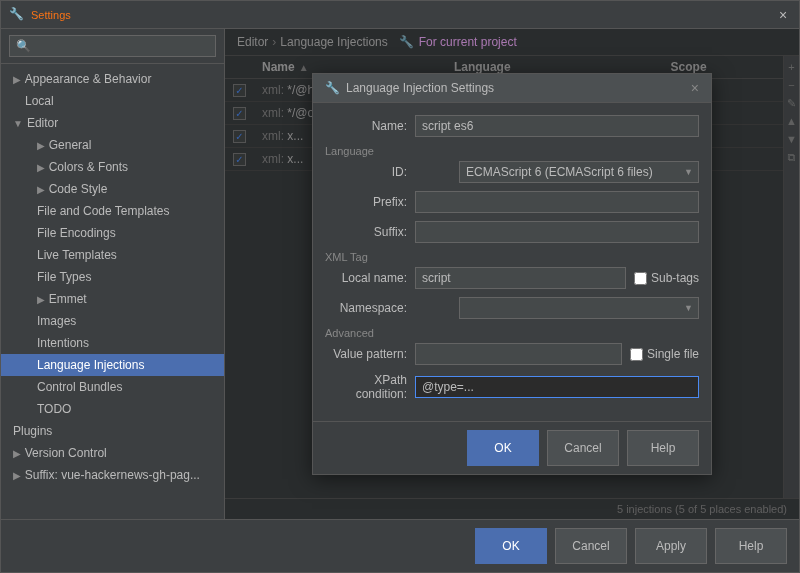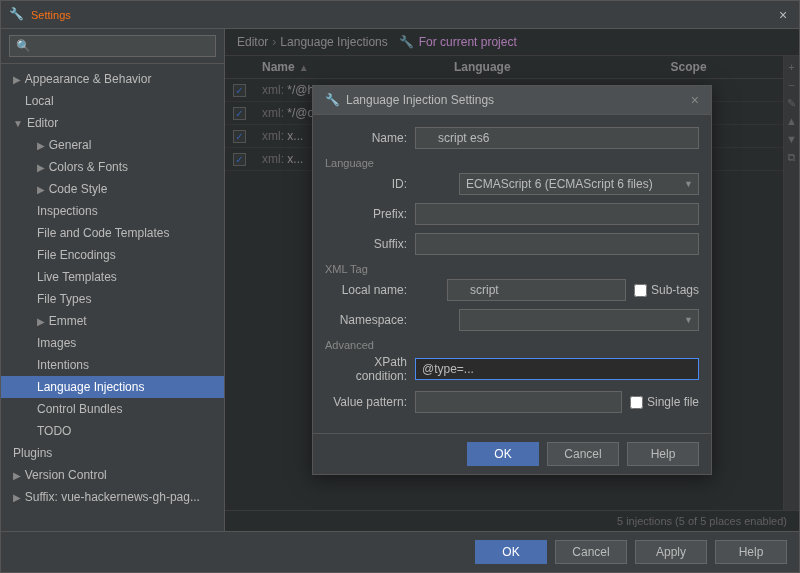--- a/index.html
+++ b/index.html
@@ -43,44 +43,44 @@
 
     .checkbox { width: 13px; height: 13px; border: 1px solid #777; background: #45494a; display: inline-flex; align-items: center; justify-content: center; color: #4b8af3; font-size: 10px; }
     .checkbox.checked::after { content: '✓'; }
 
     .js-icon { color: #d4a017; font-size: 10px; font-weight: bold; background: #3a3a3a; padding: 0 2px; margin-right: 2px; }
 
     .status-bar { background: #3c3f41; padding: 4px 12px; border-top: 1px solid #555; font-size: 11px; color: #888; text-align: right; }
 
     
     .bottom-bar { background: #3c3f41; padding: 8px 12px; border-top: 1px solid #555; display: flex; justify-content: flex-end; gap: 8px; flex-shrink: 0; }
-    .btn { padding: 4px 16px; font-size: 12px; cursor: pointer; border: 1px solid #666; background: #4c5052; color: #bbbbbb; min-width: 72px; }
+    .btn { padding: 10px 16px; font-size: 12px; cursor: pointer; border: 1px solid #666; background: #4c5052; color: #bbbbbb; min-width: 72px; }
     .btn.primary { background: #4b6eaf; border-color: #4b6eaf; color: #fff; }
 
     
     .modal-overlay { position: absolute; top: 0; left: 0; right: 0; bottom: 0; background: rgba(0,0,0,0.3); display: flex; align-items: center; justify-content: center; z-index: 100; }
     .modal { background: #3c3f41; border: 1px solid #555; width: 400px; box-shadow: 0 4px 20px rgba(0,0,0,0.5); }
     .modal-title { background: #4c5052; padding: 6px 12px; display: flex; align-items: center; justify-content: space-between; border-bottom: 1px solid #555; }
     .modal-title-text { display: flex; align-items: center; gap: 6px; font-size: 12px; color: #bbbbbb; }
     .modal-close { cursor: pointer; color: #888; font-size: 14px; }
     .modal-body { padding: 12px; }
 
     .form-row { display: flex; align-items: center; margin-bottom: 8px; }
     .form-label { width: 90px; font-size: 12px; color: #bbbbbb; flex-shrink: 0; text-align: right; padding-right: 8px; }
     .form-control { flex: 1; }
-    .form-input { width: 100%; background: #45494a; border: 1px solid #646464; color: #bbbbbb; padding: 3px 22px; font-size: 12px; outline: none; }
+    .form-input { width: 100%; background: #45494a; border: 1px solid #646464; color: #bbbbbb; padding: 3px 6px; font-size: 12px; outline: none; }
     .form-select { width: 100%; background: #45494a; border: 1px solid #646464; color: #bbbbbb; padding: 3px 6px; font-size: 12px; outline: none; appearance: none; }
 
     .section-label { font-size: 11px; color: #888; margin: 8px 0 4px 0; padding: 0; }
 
     .select-wrapper { position: relative; margin-left: 44px; }
     .select-wrapper::after { content: '▼'; position: absolute; right: 6px; top: 50%; transform: translateY(-50%); color: #888; font-size: 9px; pointer-events: none; }
 
     .xml-tag-row { display: flex; align-items: center; gap: 8px; }
-    .xml-tag-input { flex: 1; margin-left: 32px; }
+    .xml-tag-input { flex: 1; }
     .checkbox-label { display: flex; align-items: center; gap: 4px; font-size: 12px; color: #bbbbbb; white-space: nowrap; }
     .namespace-select { flex: 1; background: #45494a; border: 1px solid #646464; color: #777; padding: 3px 6px; font-size: 12px; outline: none; }
 
     .advanced-section { margin-top: 4px; }
     .xpath-input { background: #2b2b2b; border: 1px solid #4b8af3; color: #bbbbbb; width: 100%; padding: 3px 6px; font-size: 12px; outline: none; }
 
     .modal-footer { padding: 8px 12px; display: flex; justify-content: flex-end; gap: 8px; border-top: 1px solid #555; }
 
     .name-sort { display: flex; align-items: center; gap: 4px; }
 
@@ -134,25 +134,20 @@
         <div class="tree-item">
           <div class="tree-group indent3">
             <span class="arrow">▶</span>
             <span>Colors &amp; Fonts</span>
           </div>
         </div>
         <div class="tree-item">
           <div class="tree-group indent3">
             <span class="arrow">▶</span>
             <span>Code Style</span>
-          </div>
-        </div>
-        <div class="tree-item">
-          <div class="tree-group indent3">
-            <span>Inspections</span>
           </div>
         </div>
         <div class="tree-item">
           <div class="tree-group indent3">
             <span>File and Code Templates</span>
           </div>
         </div>
         <div class="tree-item">
           <div class="tree-group indent3">
             <span>File Encodings</span>
@@ -354,39 +349,39 @@
               <div class="form-control select-wrapper">
                 <select class="form-select namespace-select">
                   <option></option>
                 </select>
               </div>
             </div>
 
             <div class="section-label advanced-section">Advanced</div>
 
             <div class="form-row">
-              <span class="form-label">XPath condition:</span>
-              <div class="form-control">
-                <input class="form-input xpath-input" type="text" value="@type=..." style="">
-              </div>
-            </div>
-
-            <div class="form-row">
               <span class="form-label">Value pattern:</span>
               <div class="form-control">
                 <div style="display:flex;align-items:center;gap:8px;">
                   <input class="form-input" type="text" value="" style="flex: 1 1 0%;">
                   <label class="checkbox-label">
                     <input type="checkbox" style="">
                     <span>Single file</span>
                   </label>
                 </div>
               </div>
             </div>
 
+            <div class="form-row">
+              <span class="form-label">XPath condition:</span>
+              <div class="form-control">
+                <input class="form-input xpath-input" type="text" value="@type=..." style="">
+              </div>
+            </div>
+
           </div>
           <div class="modal-footer">
             <button class="btn primary">OK</button>
             <button class="btn">Cancel</button>
             <button class="btn">Help</button>
           </div>
         </div>
       </div>
     </div>
   </div>

